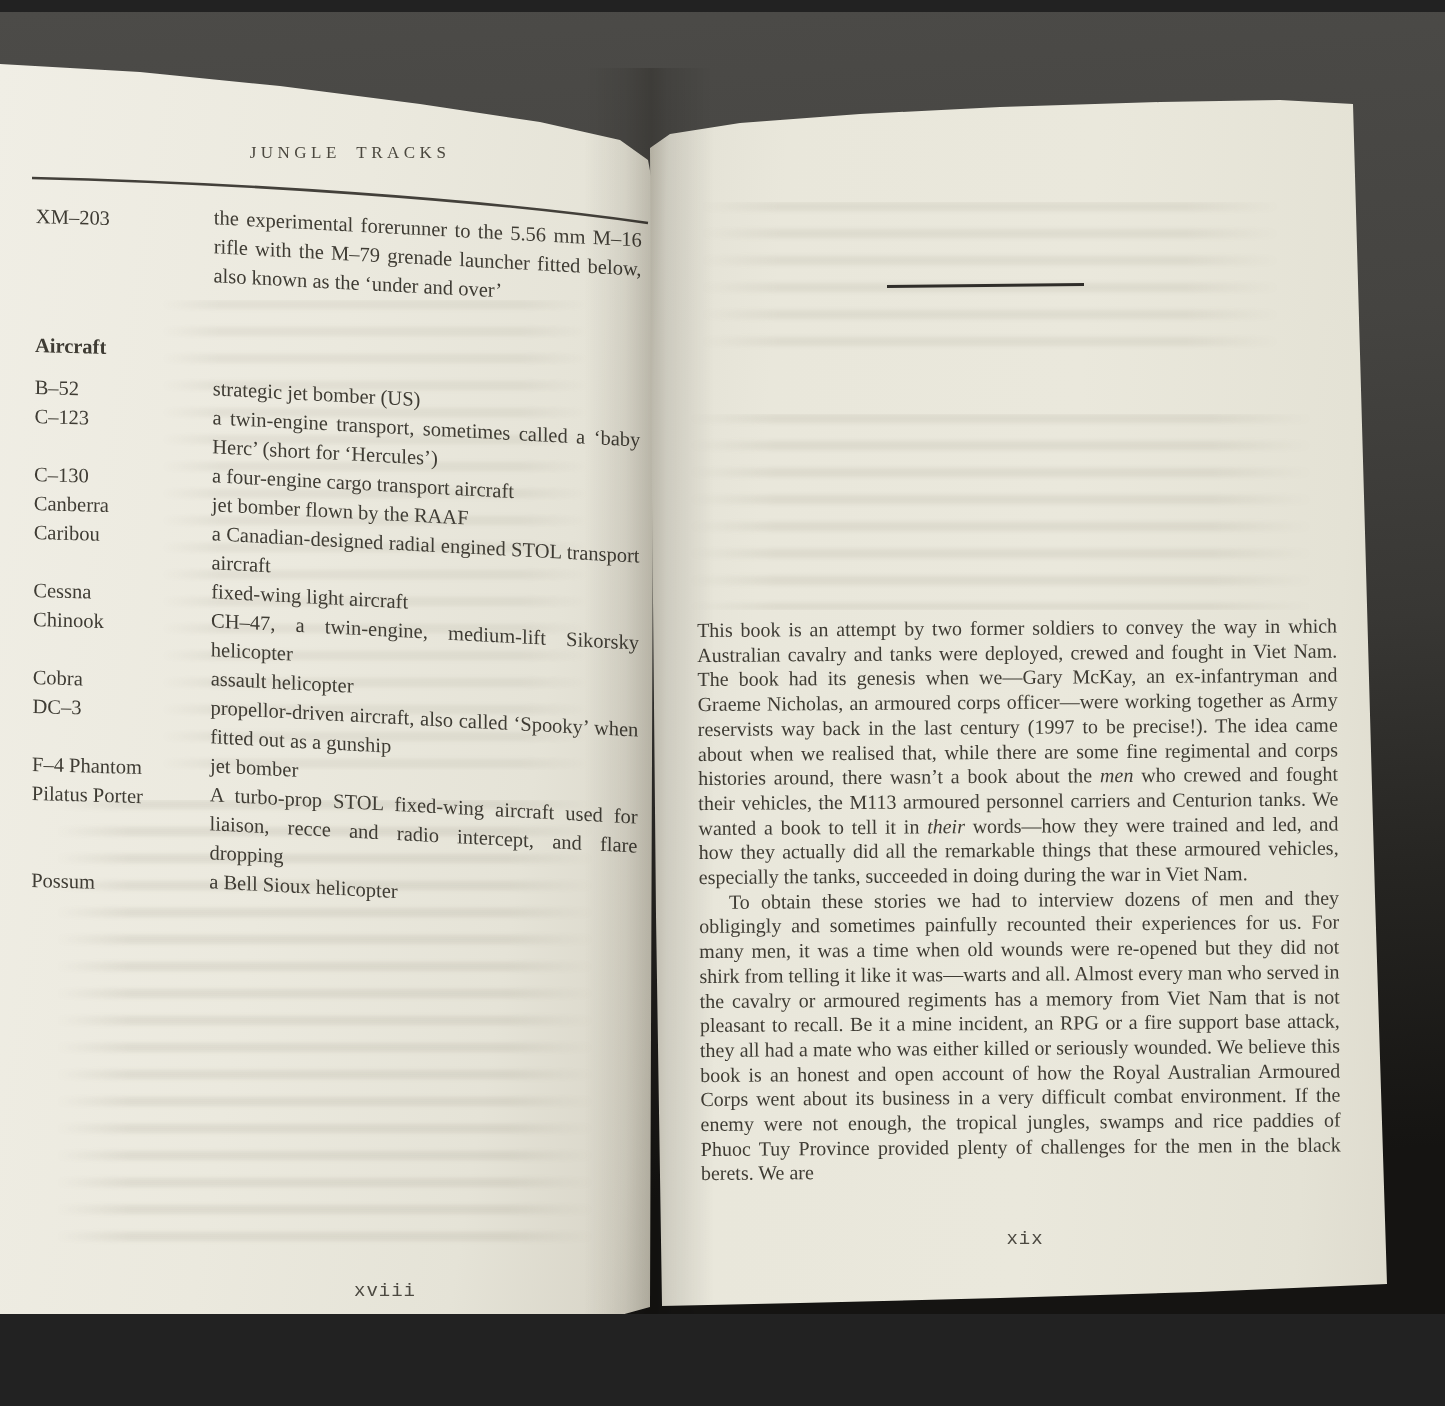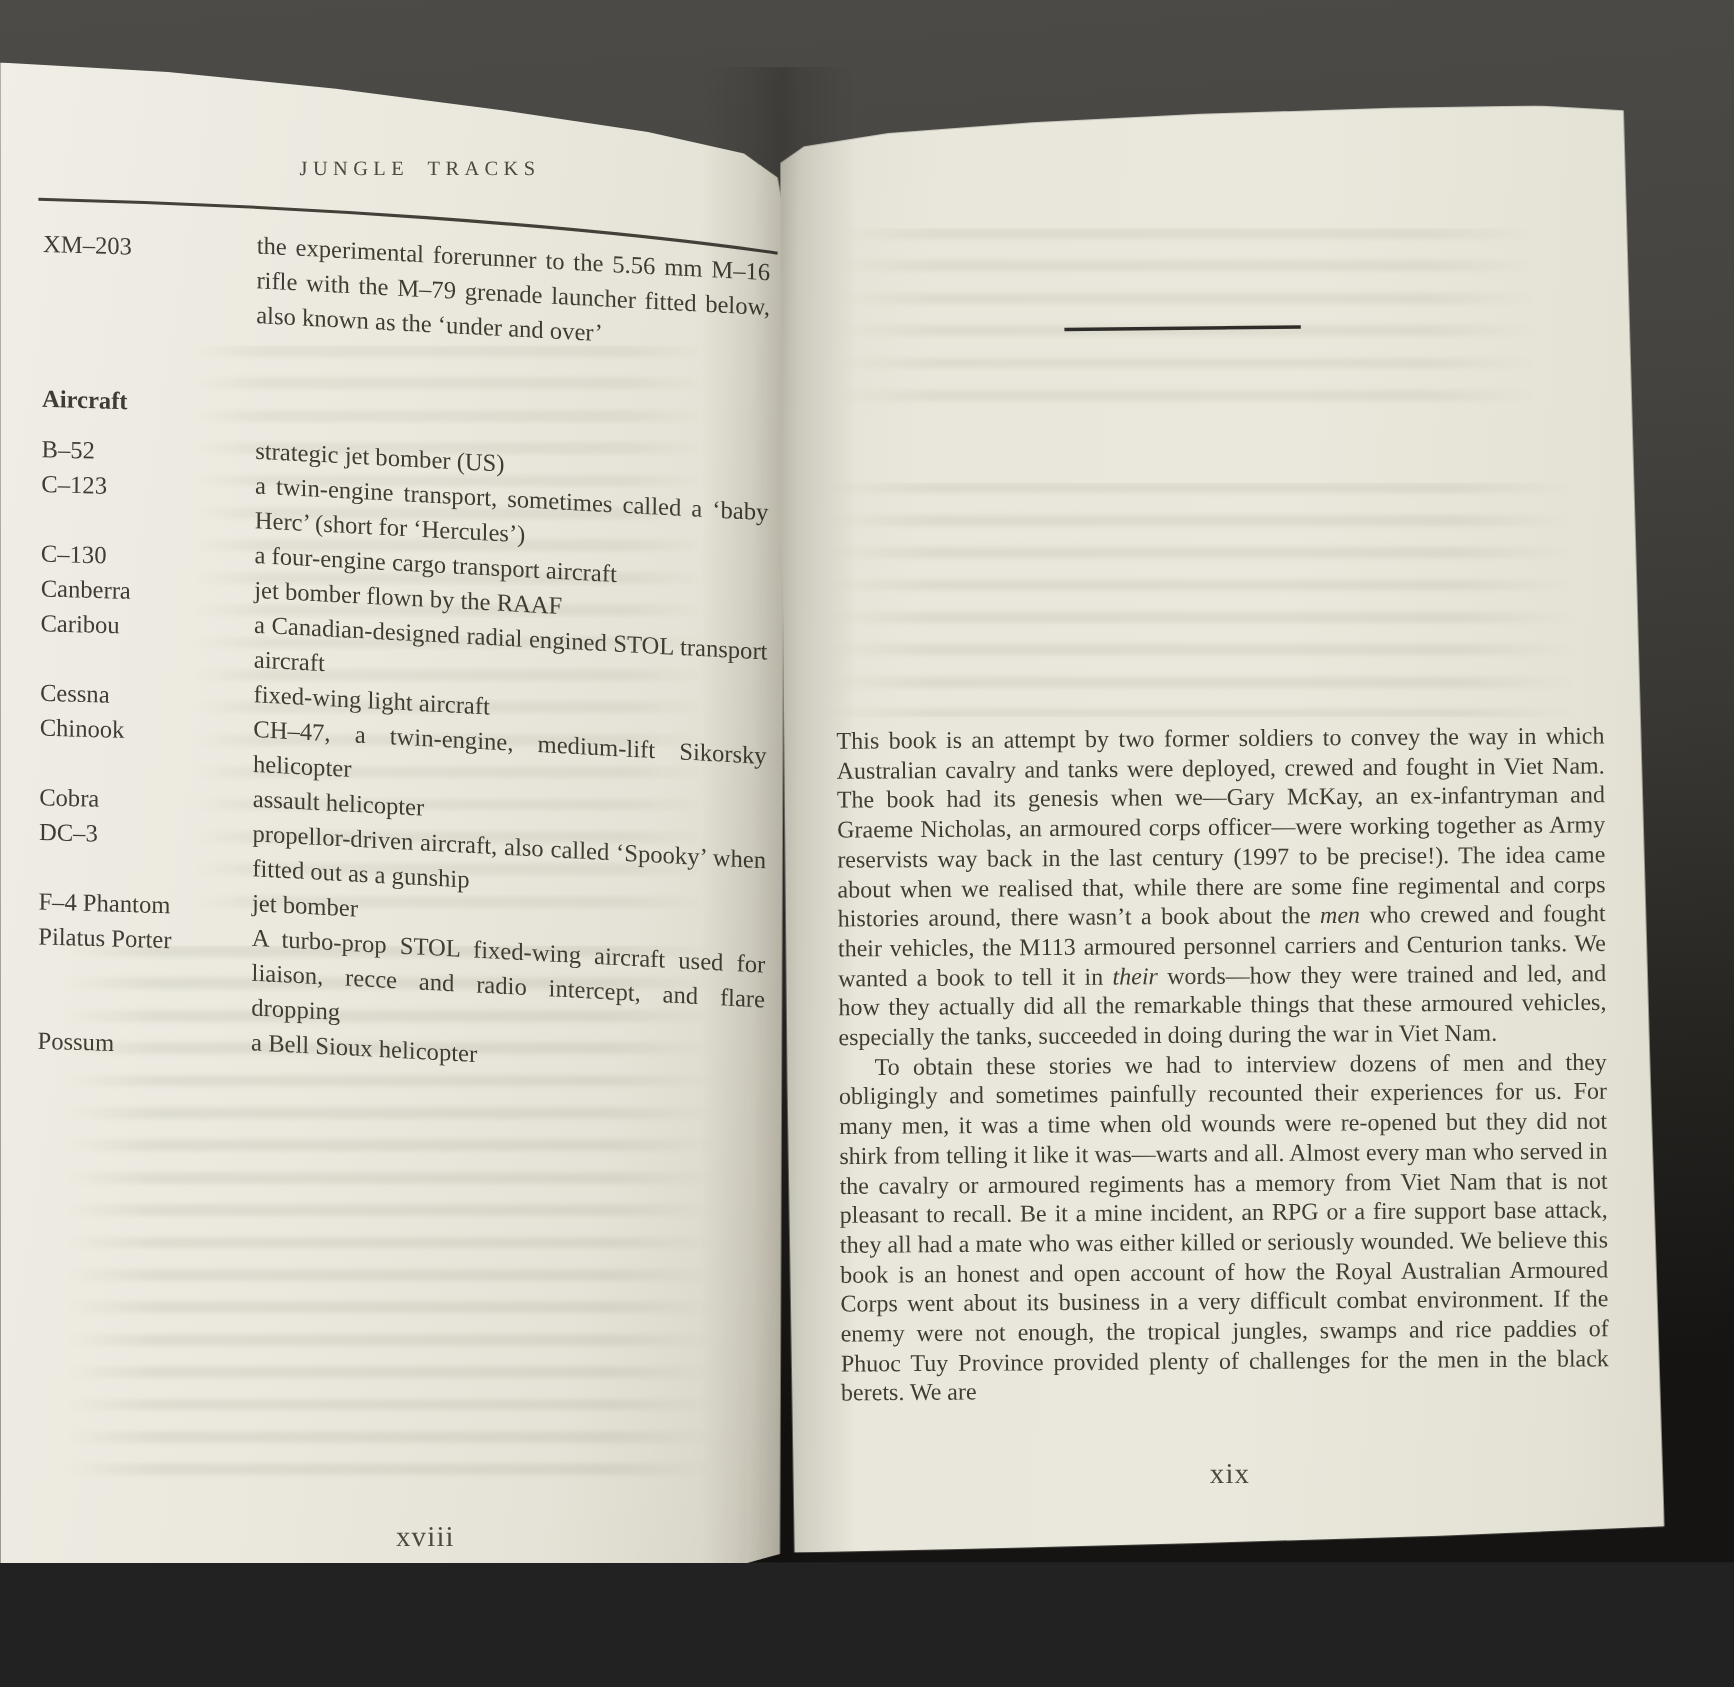--- a/index.html
+++ b/index.html
@@ -7,20 +7,21 @@
     --backdrop-bottom:#151412;
     --page-color:#eae8dd;
     --ink-color:#3f3c34;
     --rule-color:#2f2d29;
   }
   html,body{margin:0;padding:0;background:#222;}
   .photo{
     position:relative;width:1445px;height:1302px;overflow:hidden;
     font-family:"Liberation Serif","DejaVu Serif",serif;
     background:linear-gradient(176deg,var(--backdrop-top) 0%,#454441 28%,#383734 50%,#262522 68%,var(--backdrop-bottom) 88%);
+    margin-top:12px;
   }
   .page{position:absolute;}
   
   .page-left{
     left:0;top:48px;width:656px;height:1306px;
     background:linear-gradient(99deg,#f0eee5 0%,#ebe9de 45%,#e5e3d7 75%,#d9d6c9 93%,#ccc9bc 100%);
     clip-path:polygon(0px 4px,140px 12px,280px 26px,420px 44px,540px 62px,620px 80px,648px 100px,654px 132px,652px 700px,650px 1247px,610px 1258px,500px 1267px,360px 1277px,220px 1288px,100px 1296px,0px 1302px);
     filter:drop-shadow(0 14px 16px rgba(0,0,0,0.5));
   }
   .page-stack{
@@ -36,22 +37,22 @@
   .header-rule-svg{position:absolute;left:0;top:0;pointer-events:none;}
   .glossary{
     position:absolute;left:36px;top:142px;width:606px;
     font-size:20.5px;line-height:29px;color:var(--ink-color);
     transform:rotate(0.4deg);transform-origin:0 0;
   }
   .g-row{display:flex;align-items:flex-start;}
   .g-term{flex:0 0 178px;transform:skewY(1.2deg);transform-origin:0 0;}
   .g-def{flex:1;text-align:justify;transform:skewY(2.6deg);transform-origin:0 0;}
   .g-heading{margin-top:42px;margin-bottom:13px;font-weight:bold;transform:skewY(1.2deg);transform-origin:0 0;}
-  .page-number{position:absolute;font-size:24px;color:#4c4941;letter-spacing:1px;}
-  .pn-left{left:330px;top:1220px;width:110px;}
+  .page-number{position:absolute;font-size:19px;color:#4c4941;letter-spacing:1px;font-family:Liberation Mono, monospace;}
+  .pn-left{left:330px;top:1220px;width:110px;text-align:center;}
   
   .page-right{
     left:640px;top:84px;width:752px;height:1212px;
     background:linear-gradient(94deg,#d3d0c3 0%,#e3e1d5 4%,#e9e7db 18%,#eae8dc 55%,#e4e2d5 88%,#dedbce 100%);
     clip-path:polygon(10px 52px,30px 38px,100px 27px,220px 18px,360px 11px,520px 6px,640px 4px,713px 8px,724px 400px,735px 800px,747px 1188px,560px 1196px,360px 1202px,160px 1207px,22px 1210px,16px 820px,12px 400px);
     filter:drop-shadow(0 12px 14px rgba(0,0,0,0.5));
   }
   .preface-rule{
     position:absolute;left:247px;top:188px;width:197px;height:3px;
     background:var(--rule-color);transform:rotate(-0.6deg);

